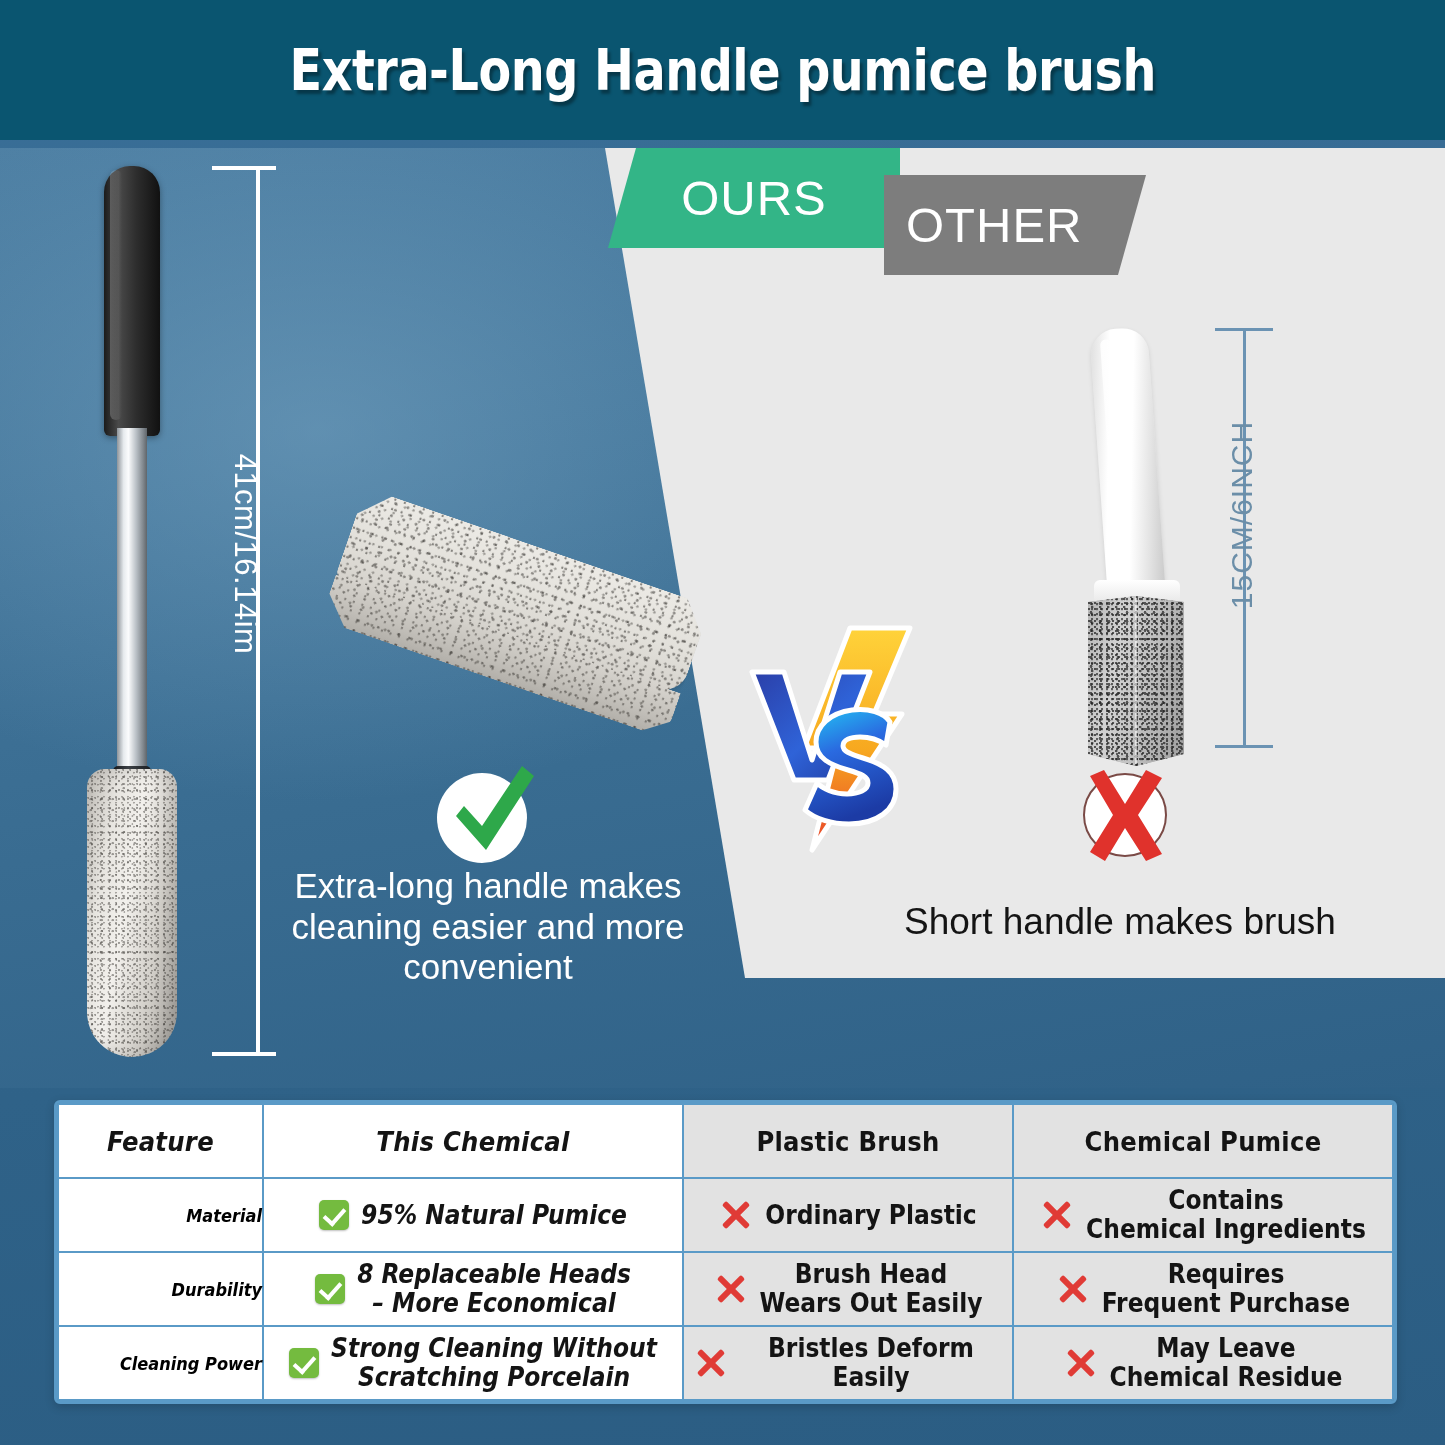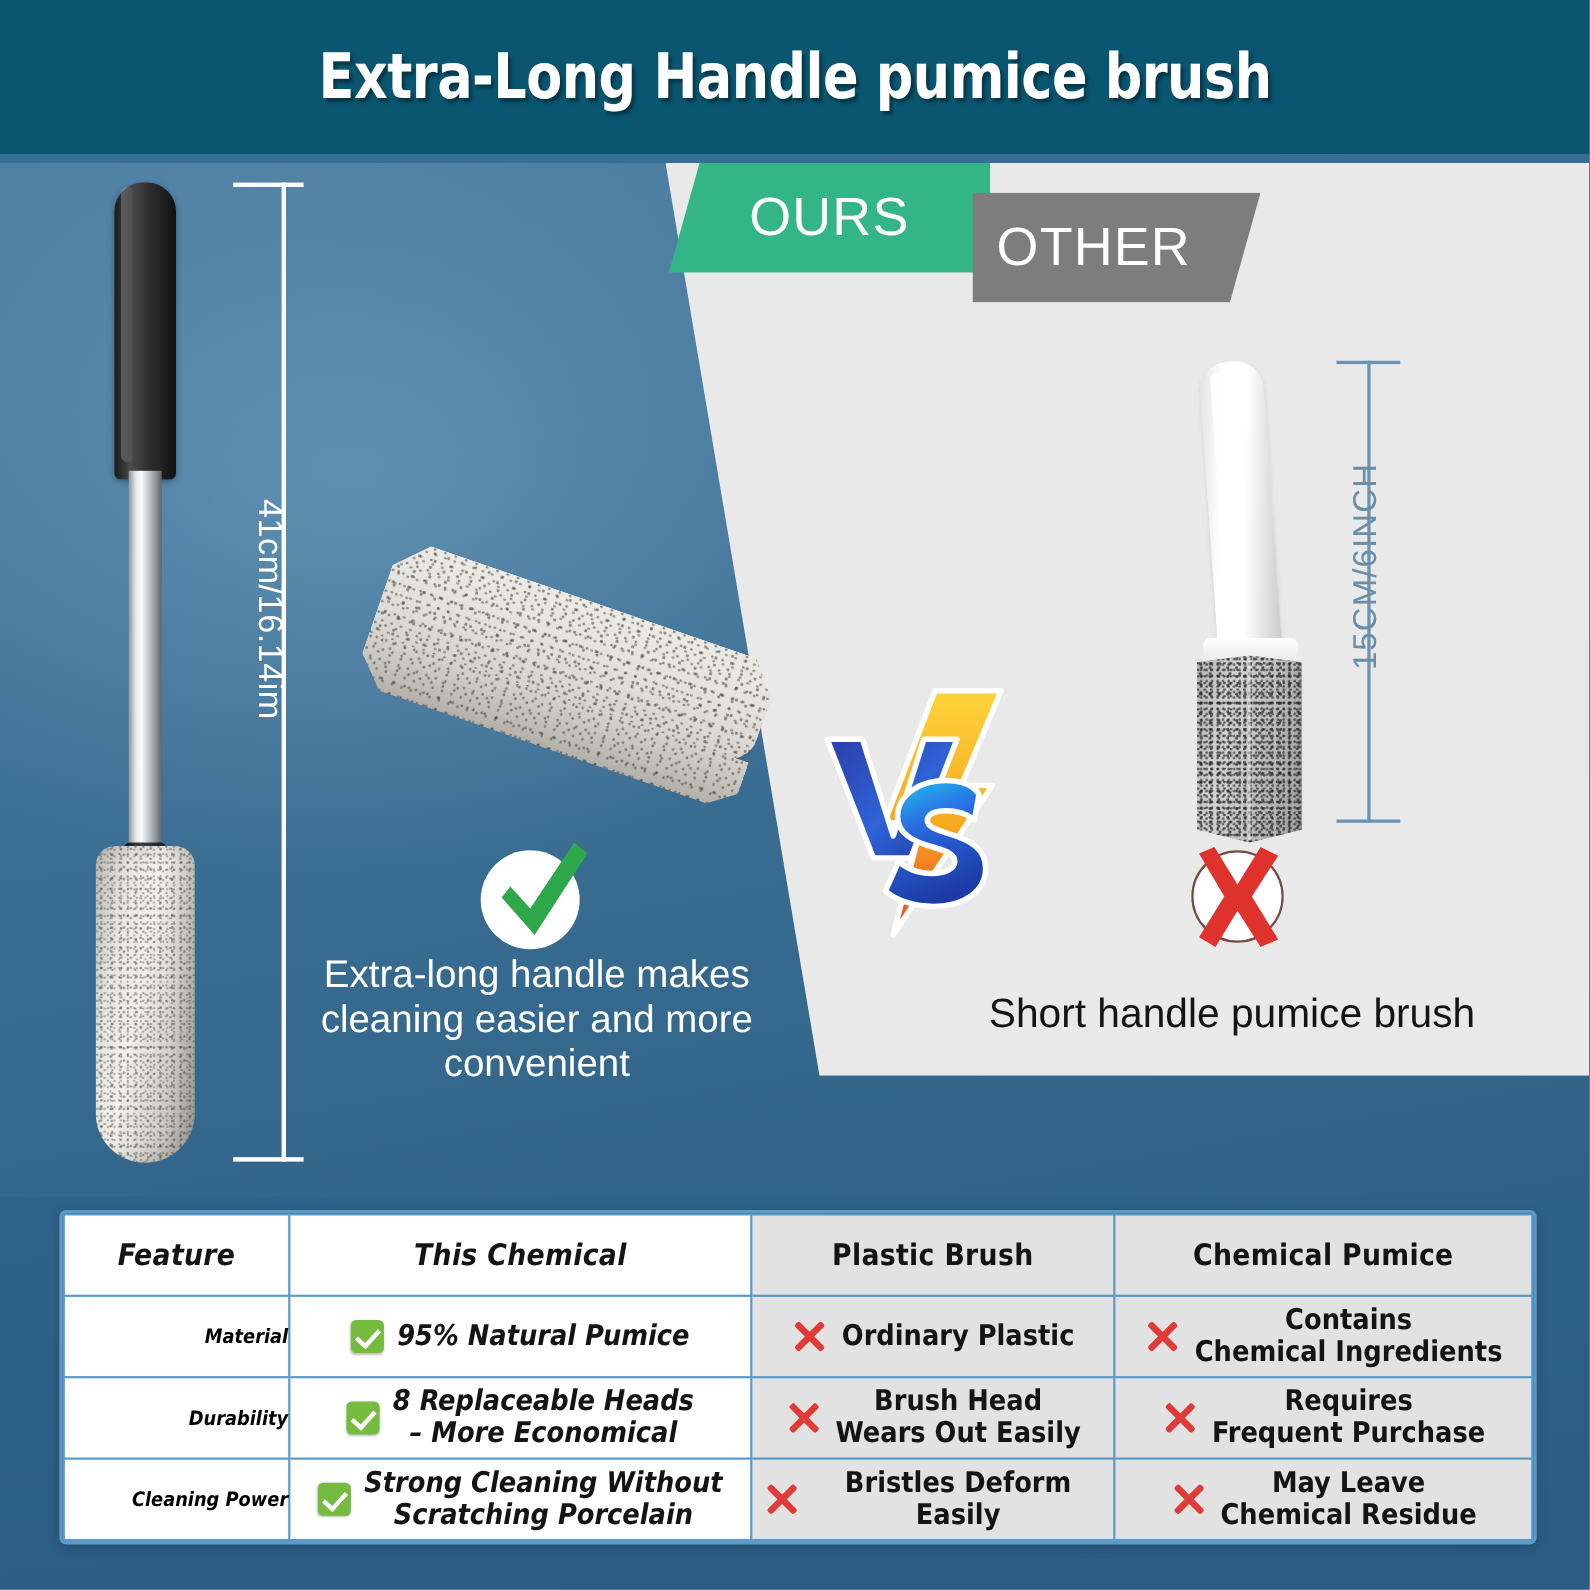--- a/index.html
+++ b/index.html
@@ -342,21 +342,21 @@
       </svg>
     </div>
     <div class="caption-left">Extra-long handle makes cleaning easier and more convenient</div>
 
     <div class="cross-badge">
       <svg viewBox="0 0 106 106" xmlns="http://www.w3.org/2000/svg" aria-hidden="true">
         <circle cx="53" cy="53" r="41" fill="#ffffff" stroke="#7a4a46" stroke-width="2"></circle>
         <path d="M18 14 L32 8 L53 42 L74 8 L90 16 L66 53 L90 92 L74 99 L53 66 L33 99 L18 90 L41 53 Z" fill="#e0322c"></path>
       </svg>
     </div>
-    <div class="caption-right">Short handle pumice brush</div>
+    <div class="caption-right">Short handle makes brush</div>
   </div>
 
   <div class="table-wrap">
     <table class="cmp">
       <colgroup>
         <col class="col-feature">
           <col class="col-this">
           <col class="col-plastic">
           <col class="col-chem">
       </colgroup>

